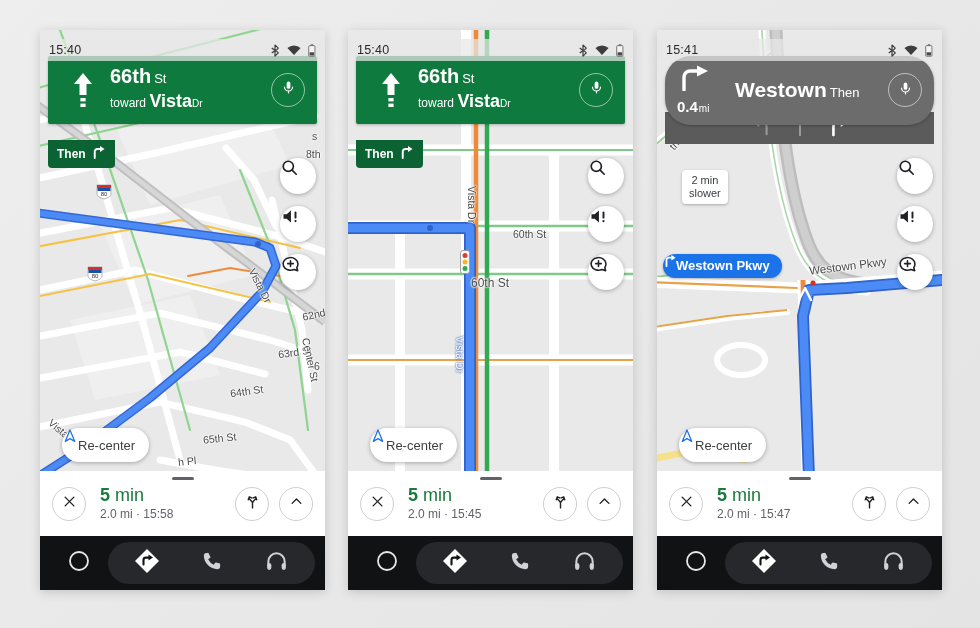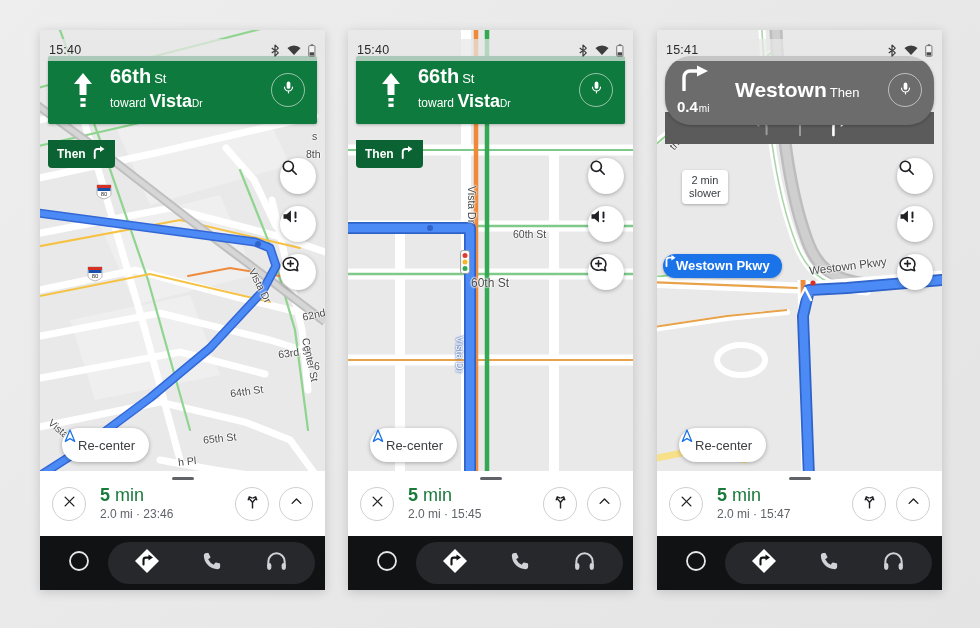--- a/index.html
+++ b/index.html
@@ -349,21 +349,21 @@
         <span><svg width="15" height="15" viewBox="0 0 24 24" stroke="#202124" stroke-width="2.2" stroke-linecap="round">
               <line x1="5" y1="5" x2="19" y2="19"></line>
               <line x1="19" y1="5" x2="5" y2="19"></line>
             </svg></span>
       </div>
       <div class="eta-mid">
         <div class="eta-t1">
           <span>5</span>
           <span class="m">min</span>
         </div>
-        <div class="eta-t2">2.0 mi  ·  23:46</div>
+        <div class="eta-t2">2.0 mi  ·  15:58</div>
       </div>
       <div class="eta-right">
         <div class="circbtn">
           <span>
             <svg width="17" height="17" viewBox="0 0 24 24" fill="none" stroke="#202124" stroke-width="2" stroke-linecap="round">
                 <path d="M12 21 V13 L7.5 8"></path>
                 <path d="M12 13 L16.5 8"></path>
                 <path d="M6 9.5 L7.5 5.5 L11 7"></path>
                 <path d="M18 9.5 L16.5 5.5 L13 7"></path>
               </svg>

